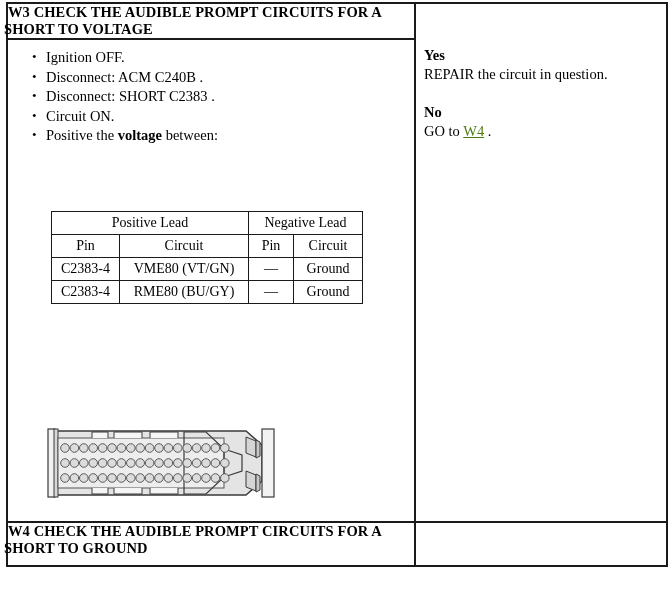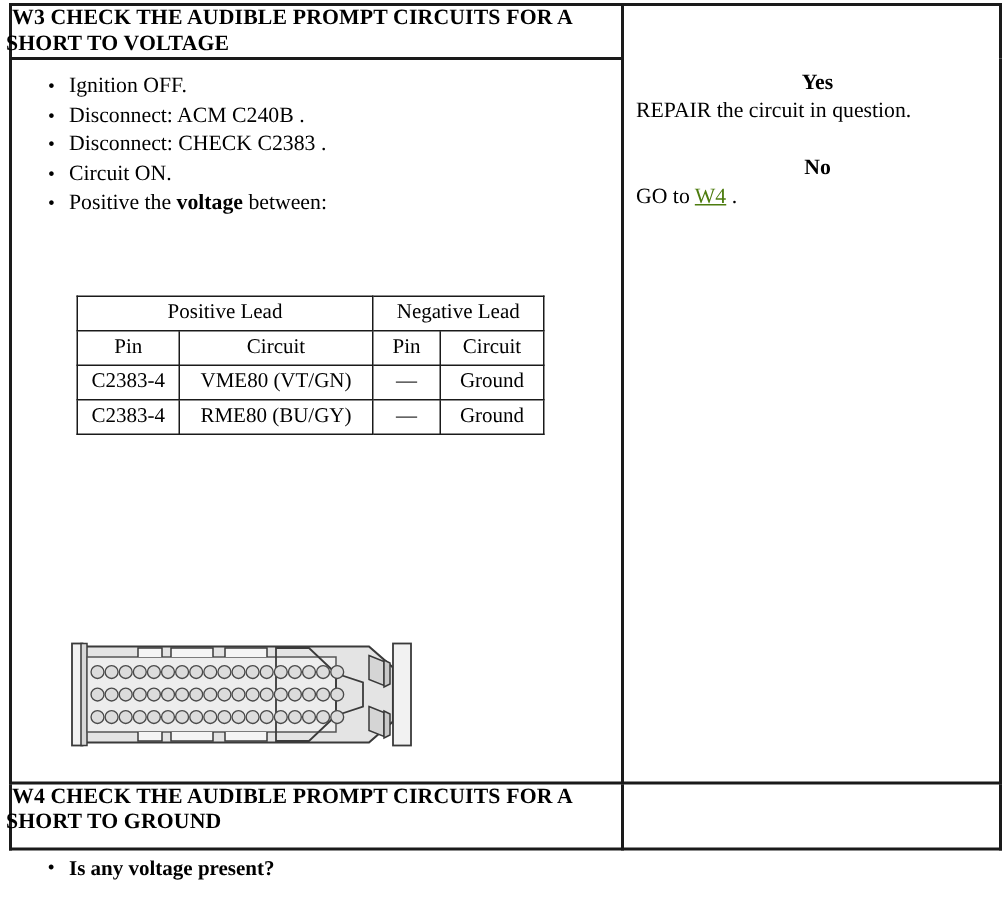--- a/index.html
+++ b/index.html
@@ -97,21 +97,21 @@
     position: absolute;
     left: -14px;
     top: -2px;
     font-size: 12px;
   }
 
   
   .lead-table {
     position: absolute;
     left: 43px;
-    top: 157px;
+    top: 171px;
     border-collapse: collapse;
     table-layout: fixed;
     background: #ffffff;
   }
   .lead-table td, .lead-table th {
     border: 1px solid #1a1a1a;
     font-weight: normal;
     font-size: 14px;
     line-height: 16px;
     text-align: center;
@@ -128,21 +128,21 @@
     left: 38px;
     top: 383px;
   }
 
   
   .answers {
     padding: 42px 0 0 8px;
     font-size: 14.5px;
     line-height: 19px;
   }
-  .answers .lbl { font-weight: bold; display: block; text-align: center; }
+  .answers .lbl { font-weight: bold; display: block; }
   .answers .gap { height: 19px; }
   a.xref {
     color: #4d7c0f;
     text-decoration: underline;
   }
 </style>
 </head>
 <body>
 
 <div class="page">
@@ -165,21 +165,21 @@
           </div>
         </td>
       </tr>
 
       <tr>
         <td class="col-left step-body">
 
           <ul class="steps">
             <li>Ignition OFF.</li>
             <li>Disconnect: ACM C240B .</li>
-            <li>Disconnect: CHECK C2383 .</li>
+            <li>Disconnect: SHORT C2383 .</li>
             <li>Circuit ON.</li>
             <li><span>Positive the </span><b>voltage</b><span> between:</span></li>
           </ul>
 
           <table class="lead-table">
             <tbody>
               <tr>
                 <th class="w-pin" colspan="2">Positive Lead</th>
                 <th class="w-npin" colspan="2">Negative Lead</th>
               </tr>
@@ -294,23 +294,20 @@
                     <circle cx="141.2" cy="55" r="4.3"></circle>
                     <circle cx="150.6" cy="55" r="4.3"></circle>
                   <circle cx="160" cy="55" r="4.3"></circle>
                     <circle cx="169.4" cy="55" r="4.3"></circle>
                     <circle cx="178.8" cy="55" r="4.3"></circle>
                 </g>
               </g>
             </svg>
           </div>
 
-          <ul class="question">
-            <li>Is any voltage present?</li>
-          </ul>
 
         </td>
       </tr>
 
       <tr>
         <td class="col-left step-head">
           <span>W4 CHECK THE AUDIBLE PROMPT CIRCUITS FOR A</span>
           <span class="linetwo">SHORT TO GROUND</span>
         </td>
         <td class="col-right">

